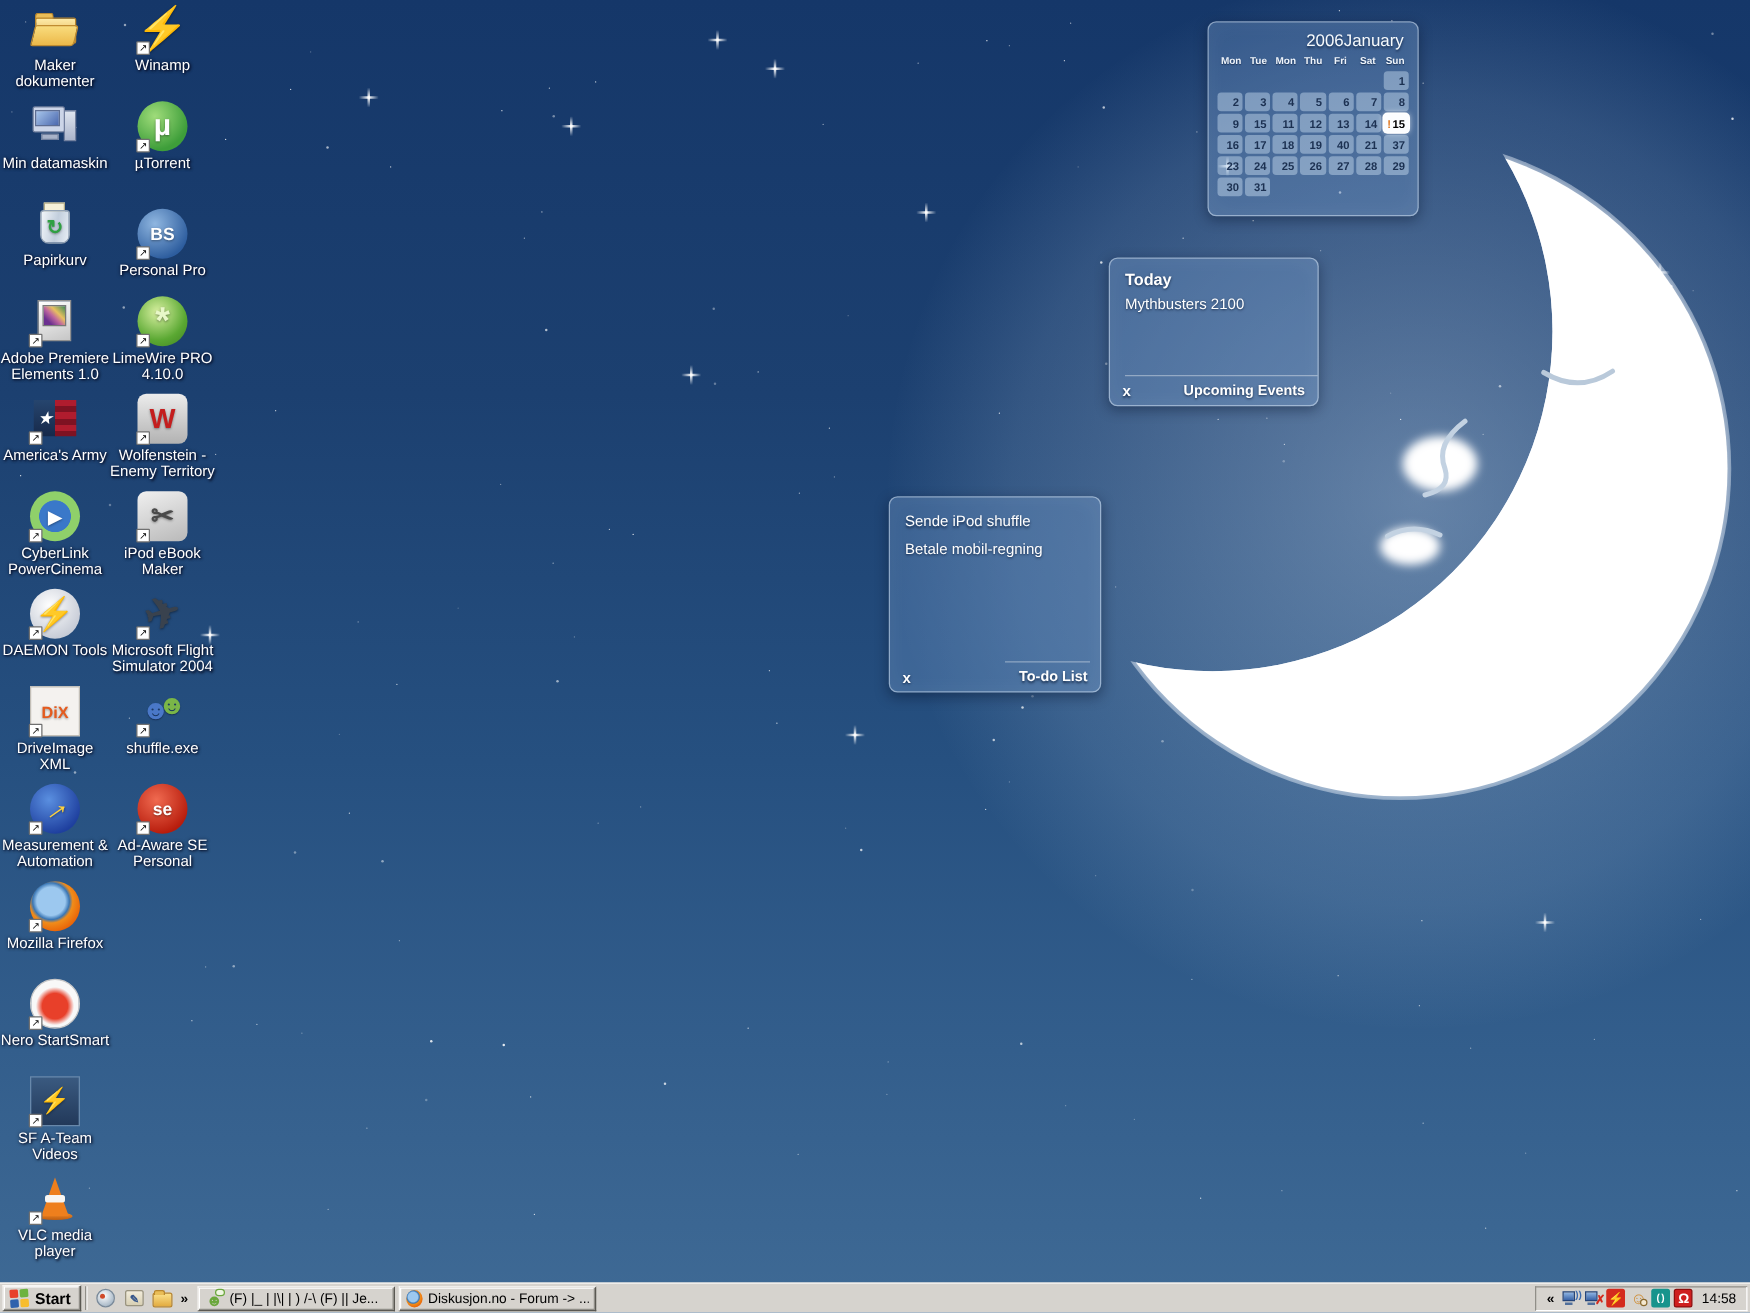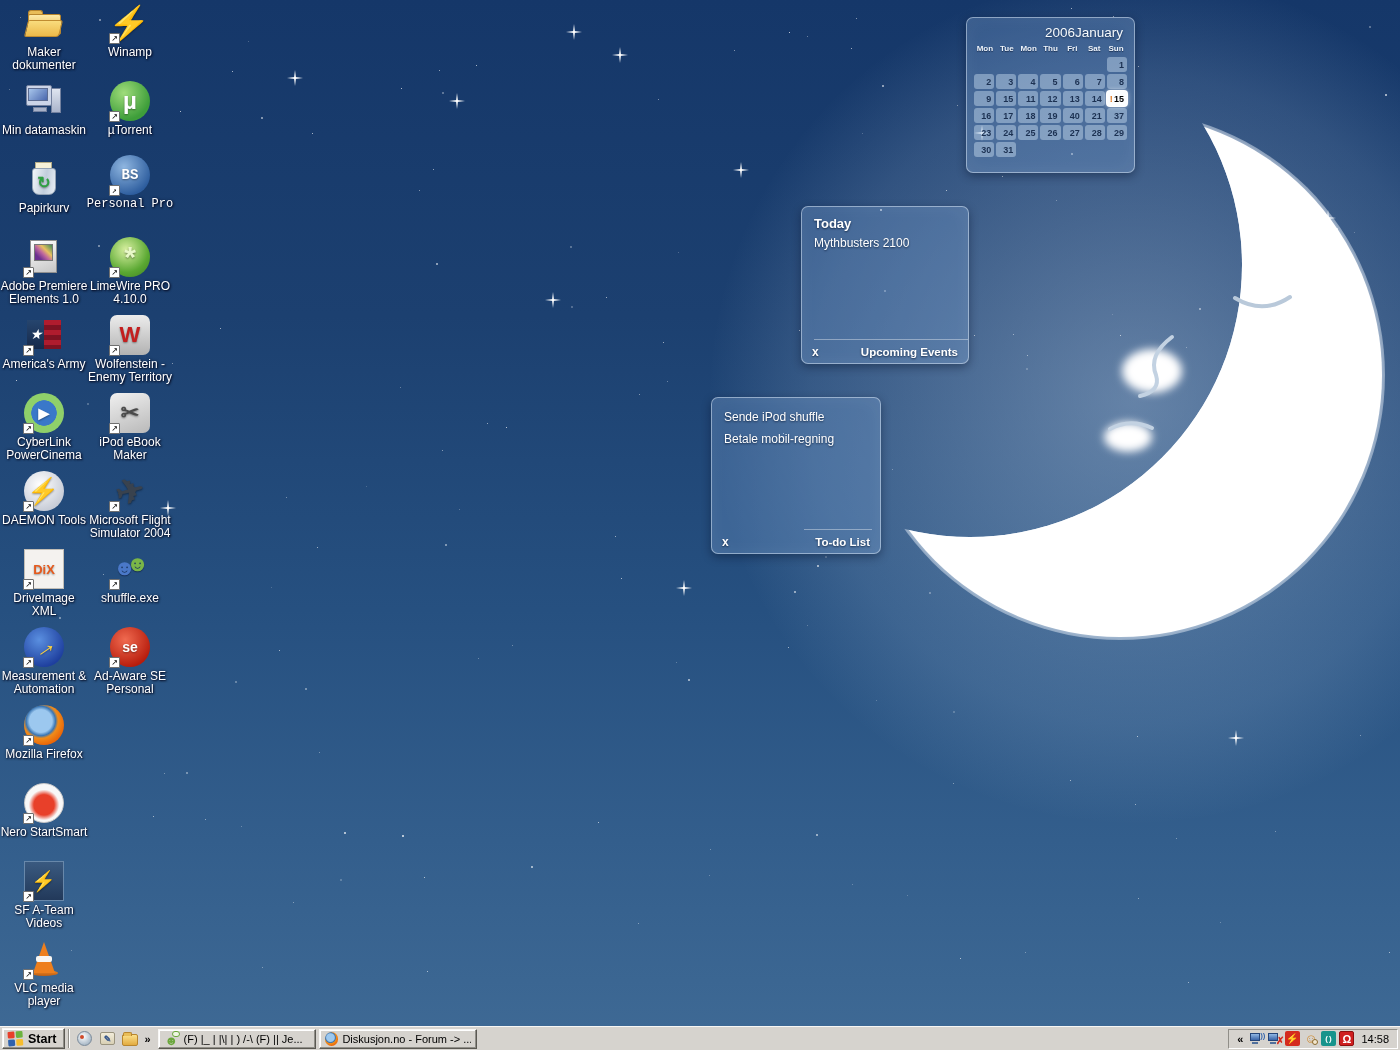--- a/index.html
+++ b/index.html
@@ -68,21 +68,21 @@
   .dow-row { display:grid; grid-template-columns:repeat(7,1fr); padding:0 7px; }
   .dow { font-size:8px; font-weight:bold; color:#eef4fb; text-align:center; text-shadow:0 1px 1px rgba(0,15,40,.6); }
   .cal-grid { display:grid; grid-template-columns:repeat(7,1fr); gap:2px; padding:4px 7px 0; }
   .cell { height:15px; background:rgba(213,230,247,.42); border-radius:3px; font-size:9px; font-weight:bold;
           color:#1c3152; display:flex; align-items:center; justify-content:flex-end; padding:0 3px; }
   .cell.empty { background:transparent; }
   .cell.today { background:#fbfdff; box-shadow:0 0 0 1px #fff, 0 0 5px rgba(255,255,255,.9);
                 color:#000; justify-content:space-between; }
   .cell.today .marker { color:#e07820; }
 
-  #today-widget { left:801px; top:206px; width:168px; height:158px; }
+  #today-widget { left:887px; top:206px; width:168px; height:119px; }
   .tw-title { padding:9px 0 2px 12px; font-size:13px; font-weight:bold; text-shadow:0 1px 2px rgba(0,15,40,.7); }
   .tw-entry, .td-entry { padding:3px 0 0 12px; font-size:12px; text-shadow:0 1px 2px rgba(0,15,40,.7); }
   #todo-widget { left:711px; top:397px; width:170px; height:157px; }
   #todo-widget .td-entry:first-child { padding-top:12px; }
   #todo-widget .td-entry { padding-top:8px; }
 
   
   #taskbar { position:absolute; left:0; bottom:0; width:1400px; height:24px; background:#d6d3ce;
              border-top:1px solid #f7f6f4; display:flex; align-items:center; z-index:10; font-size:11px; color:#000; }
   .raised { background:#d6d3ce; border:1px solid; border-color:#f8f7f5 #5a5852 #5a5852 #f8f7f5;
@@ -350,21 +350,21 @@
     <div class="dicon" style="left: 0px; top: 158px;">
       <div class="artwrap">
         <div class="art k-bin">
           <i class="bpaper"></i>
           <i class="bbody"></i>
           <span class="glyph" style="color: rgb(47, 160, 66); font-size: 16px;">↻</span>
         </div>
       </div>
       <div class="dlabel">Papirkurv</div>
     </div>
-    <div class="dicon" style="left: 86px; top: 154px; font-family: Liberation Mono, monospace;">
+    <div class="dicon" style="left: 86px; top: 166px;">
       <div class="artwrap">
         <div class="art k-g" style="background: radial-gradient(circle at 35% 30%, rgb(143, 182, 224), rgb(45, 93, 158) 75%); border-radius: 50%;">
           <span class="glyph" style="color: rgb(255, 255, 255); font-size: 14px;">BS</span>
         </div>
         <div class="sc">↗</div>
       </div>
       <div class="dlabel">Personal Pro</div>
     </div>
     <div class="dicon" style="left: 0px; top: 236px;">
       <div class="artwrap">

